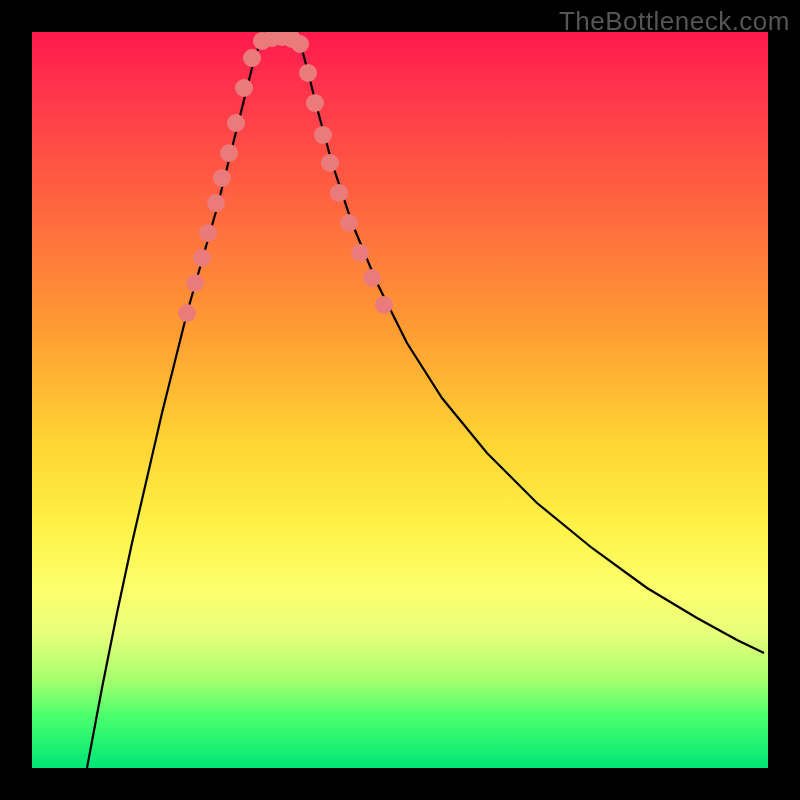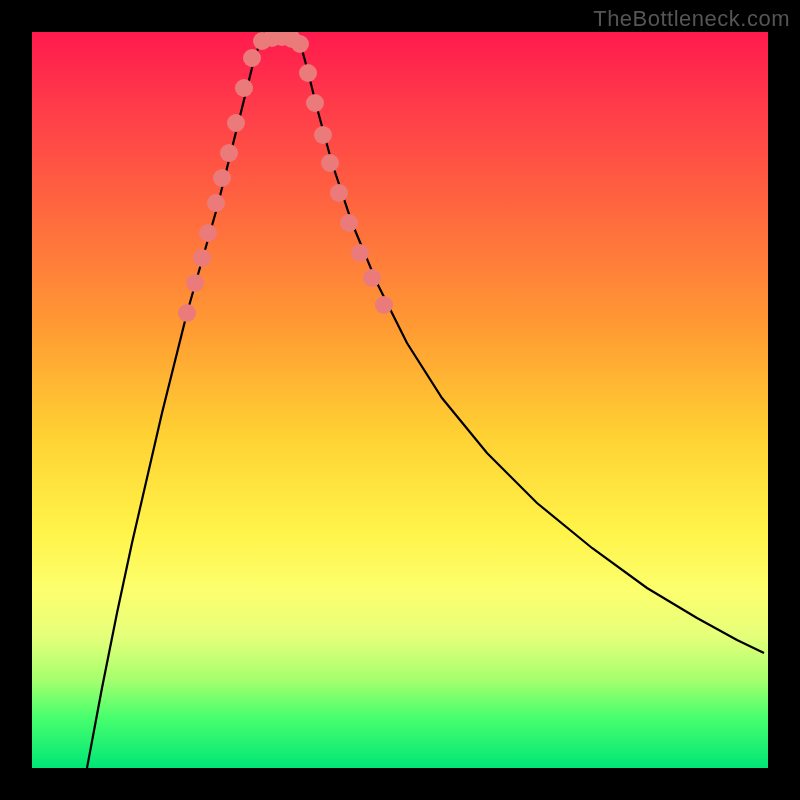--- a/index.html
+++ b/index.html
@@ -28,21 +28,21 @@
       #e6ff7a 82%,
       #a6ff6e 88%,
       #4aff6e 93%,
       #00e676 100%);
   }
   .watermark {
     position: absolute;
     top: 6px;
     right: 10px;
     color: #555;
-    font-size: 22px;
+    font-size: 26px;
     letter-spacing: 0.5px;
     font-weight: 500;
     z-index: 5;
   }
   svg.plot {
     position: absolute;
     left: 0;
     top: 0;
     width: 736px;
     height: 736px;

